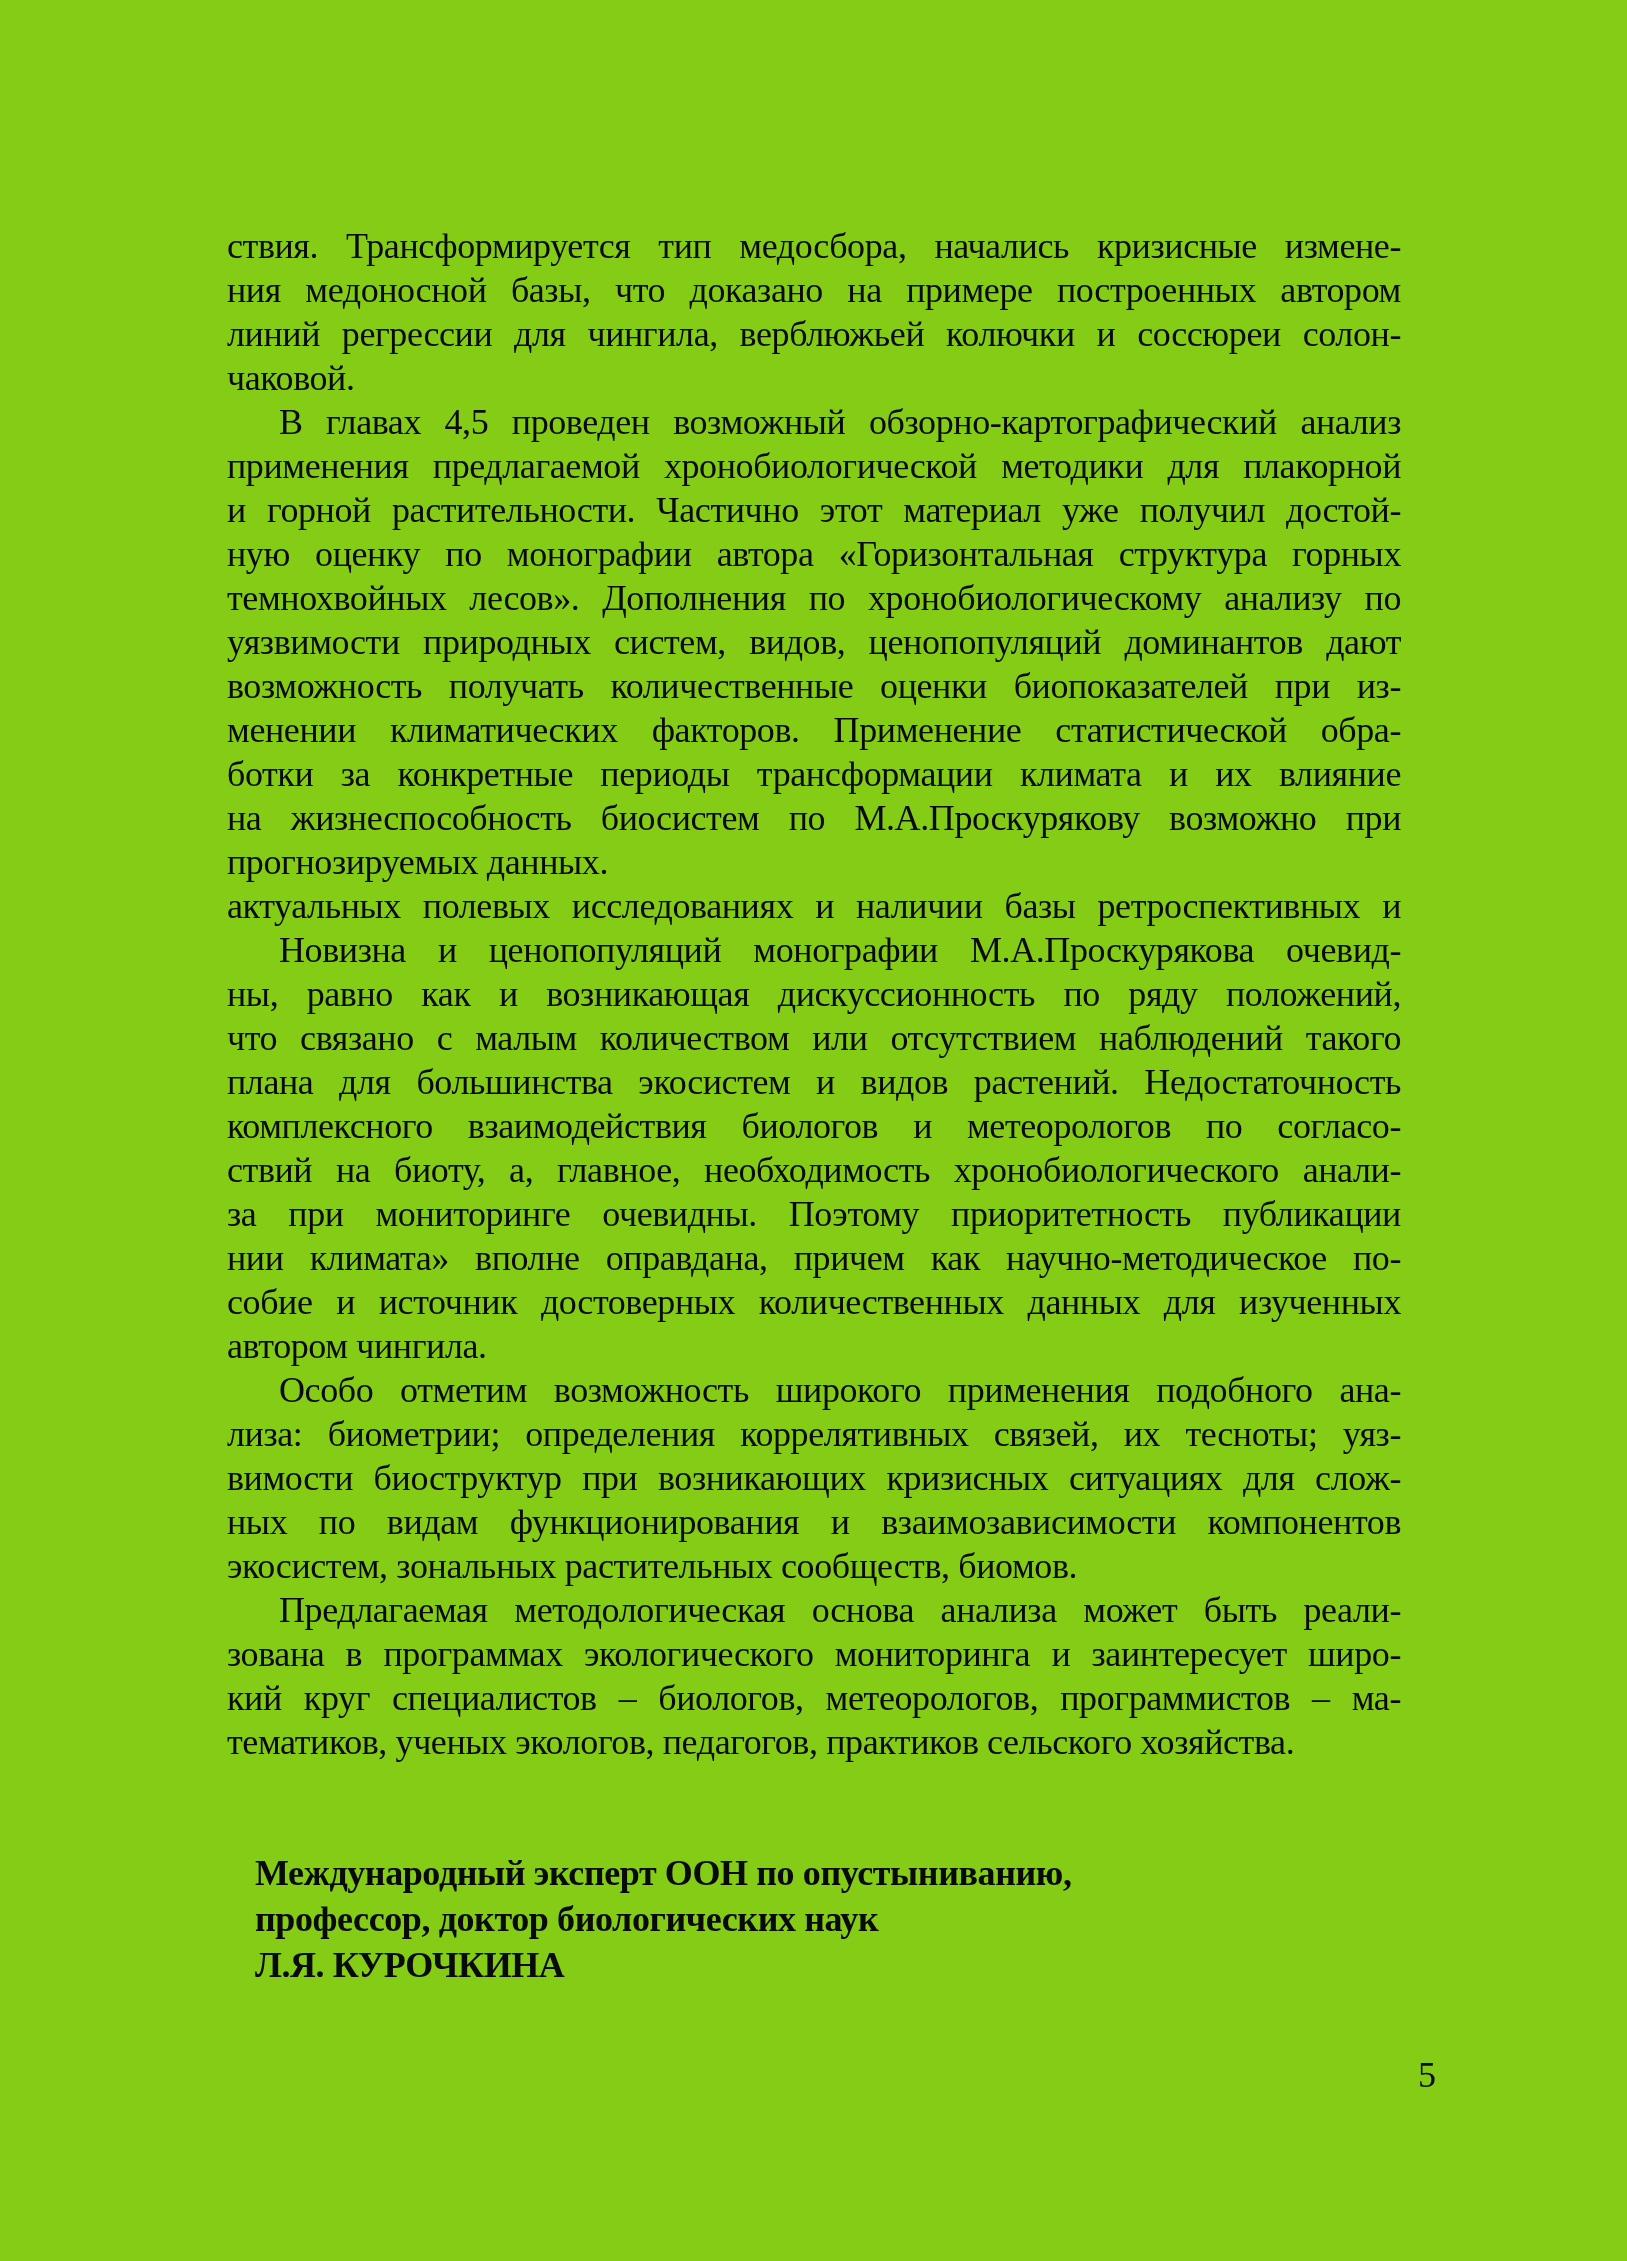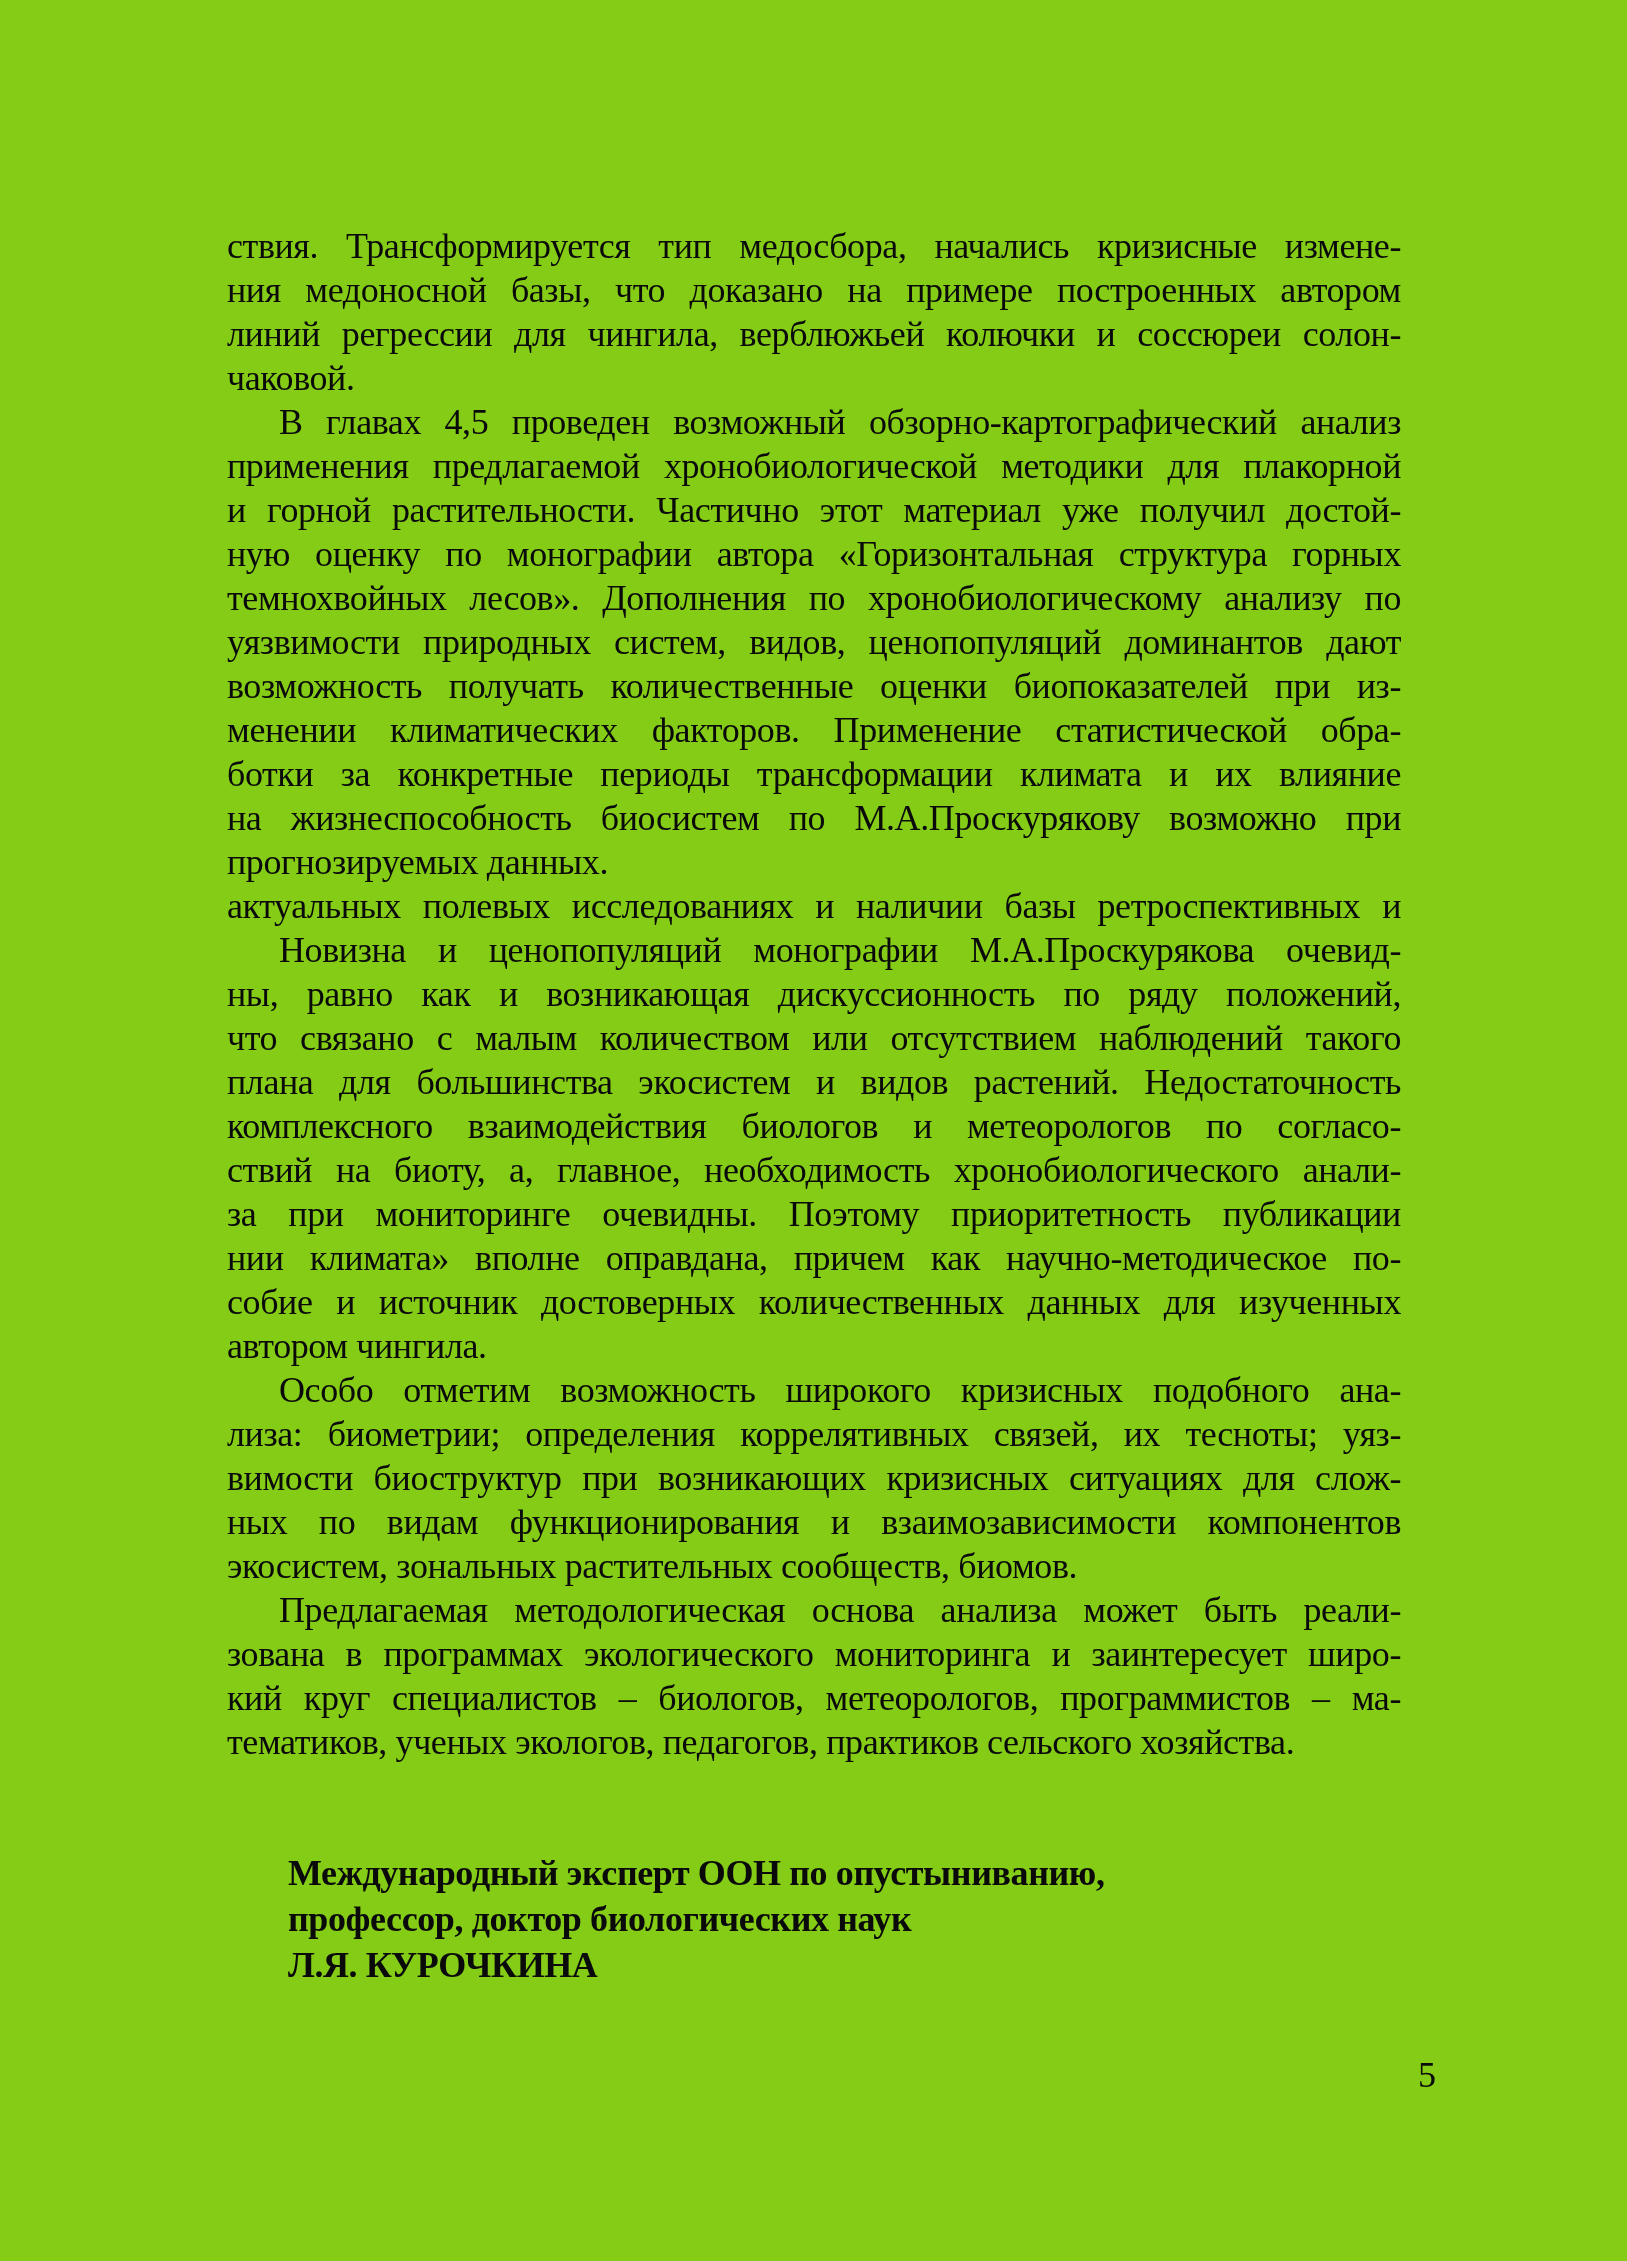--- a/index.html
+++ b/index.html
@@ -44,21 +44,21 @@
     overflow: hidden;
   }
   .line.last {
     text-align-last: left;
   }
   .line.first-indent {
     text-indent: 52px;
   }
   .signature {
     margin-top: 86px;
-    margin-left: 61px;
+    margin-left: 28px;
     font-weight: bold;
     font-size: 36px;
     letter-spacing: -0.4px;
   }
   .signature .sig-line {
     line-height: 46px;
     height: 46px;
     text-align: left;
     text-align-last: left;
   }
@@ -104,21 +104,21 @@
           <div class="line">что связано с малым количеством или отсутствием наблюдений такого</div>
           <div class="line">плана для большинства экосистем и видов растений. Недостаточность</div>
           <div class="line">комплексного взаимодействия биологов и метеорологов по согласо-</div>
           <div class="line">ствий на биоту, а, главное, необходимость хронобиологического анали-</div>
           <div class="line">за при мониторинге очевидны. Поэтому приоритетность публикации</div>
           <div class="line">нии климата» вполне оправдана, причем как научно-методическое по-</div>
           <div class="line">собие и источник достоверных количественных данных для изученных</div>
           <div class="line last">автором чингила.</div>
         </div>
         <div class="para">
-          <div class="line first-indent">Особо отметим возможность широкого кризисных подобного ана-</div>
+          <div class="line first-indent">Особо отметим возможность широкого применения подобного ана-</div>
           <div class="line">лиза: биометрии; определения коррелятивных связей, их тесноты; уяз-</div>
           <div class="line">вимости биоструктур при возникающих кризисных ситуациях для слож-</div>
           <div class="line">ных по видам функционирования и взаимозависимости компонентов</div>
           <div class="line last">экосистем, зональных растительных сообществ, биомов.</div>
         </div>
         <div class="para">
           <div class="line first-indent">Предлагаемая методологическая основа анализа может быть реали-</div>
           <div class="line">зована в программах экологического мониторинга и заинтересует широ-</div>
           <div class="line">кий круг специалистов – биологов, метеорологов, программистов – ма-</div>
           <div class="line last">тематиков, ученых экологов, педагогов, практиков сельского хозяйства.</div>

